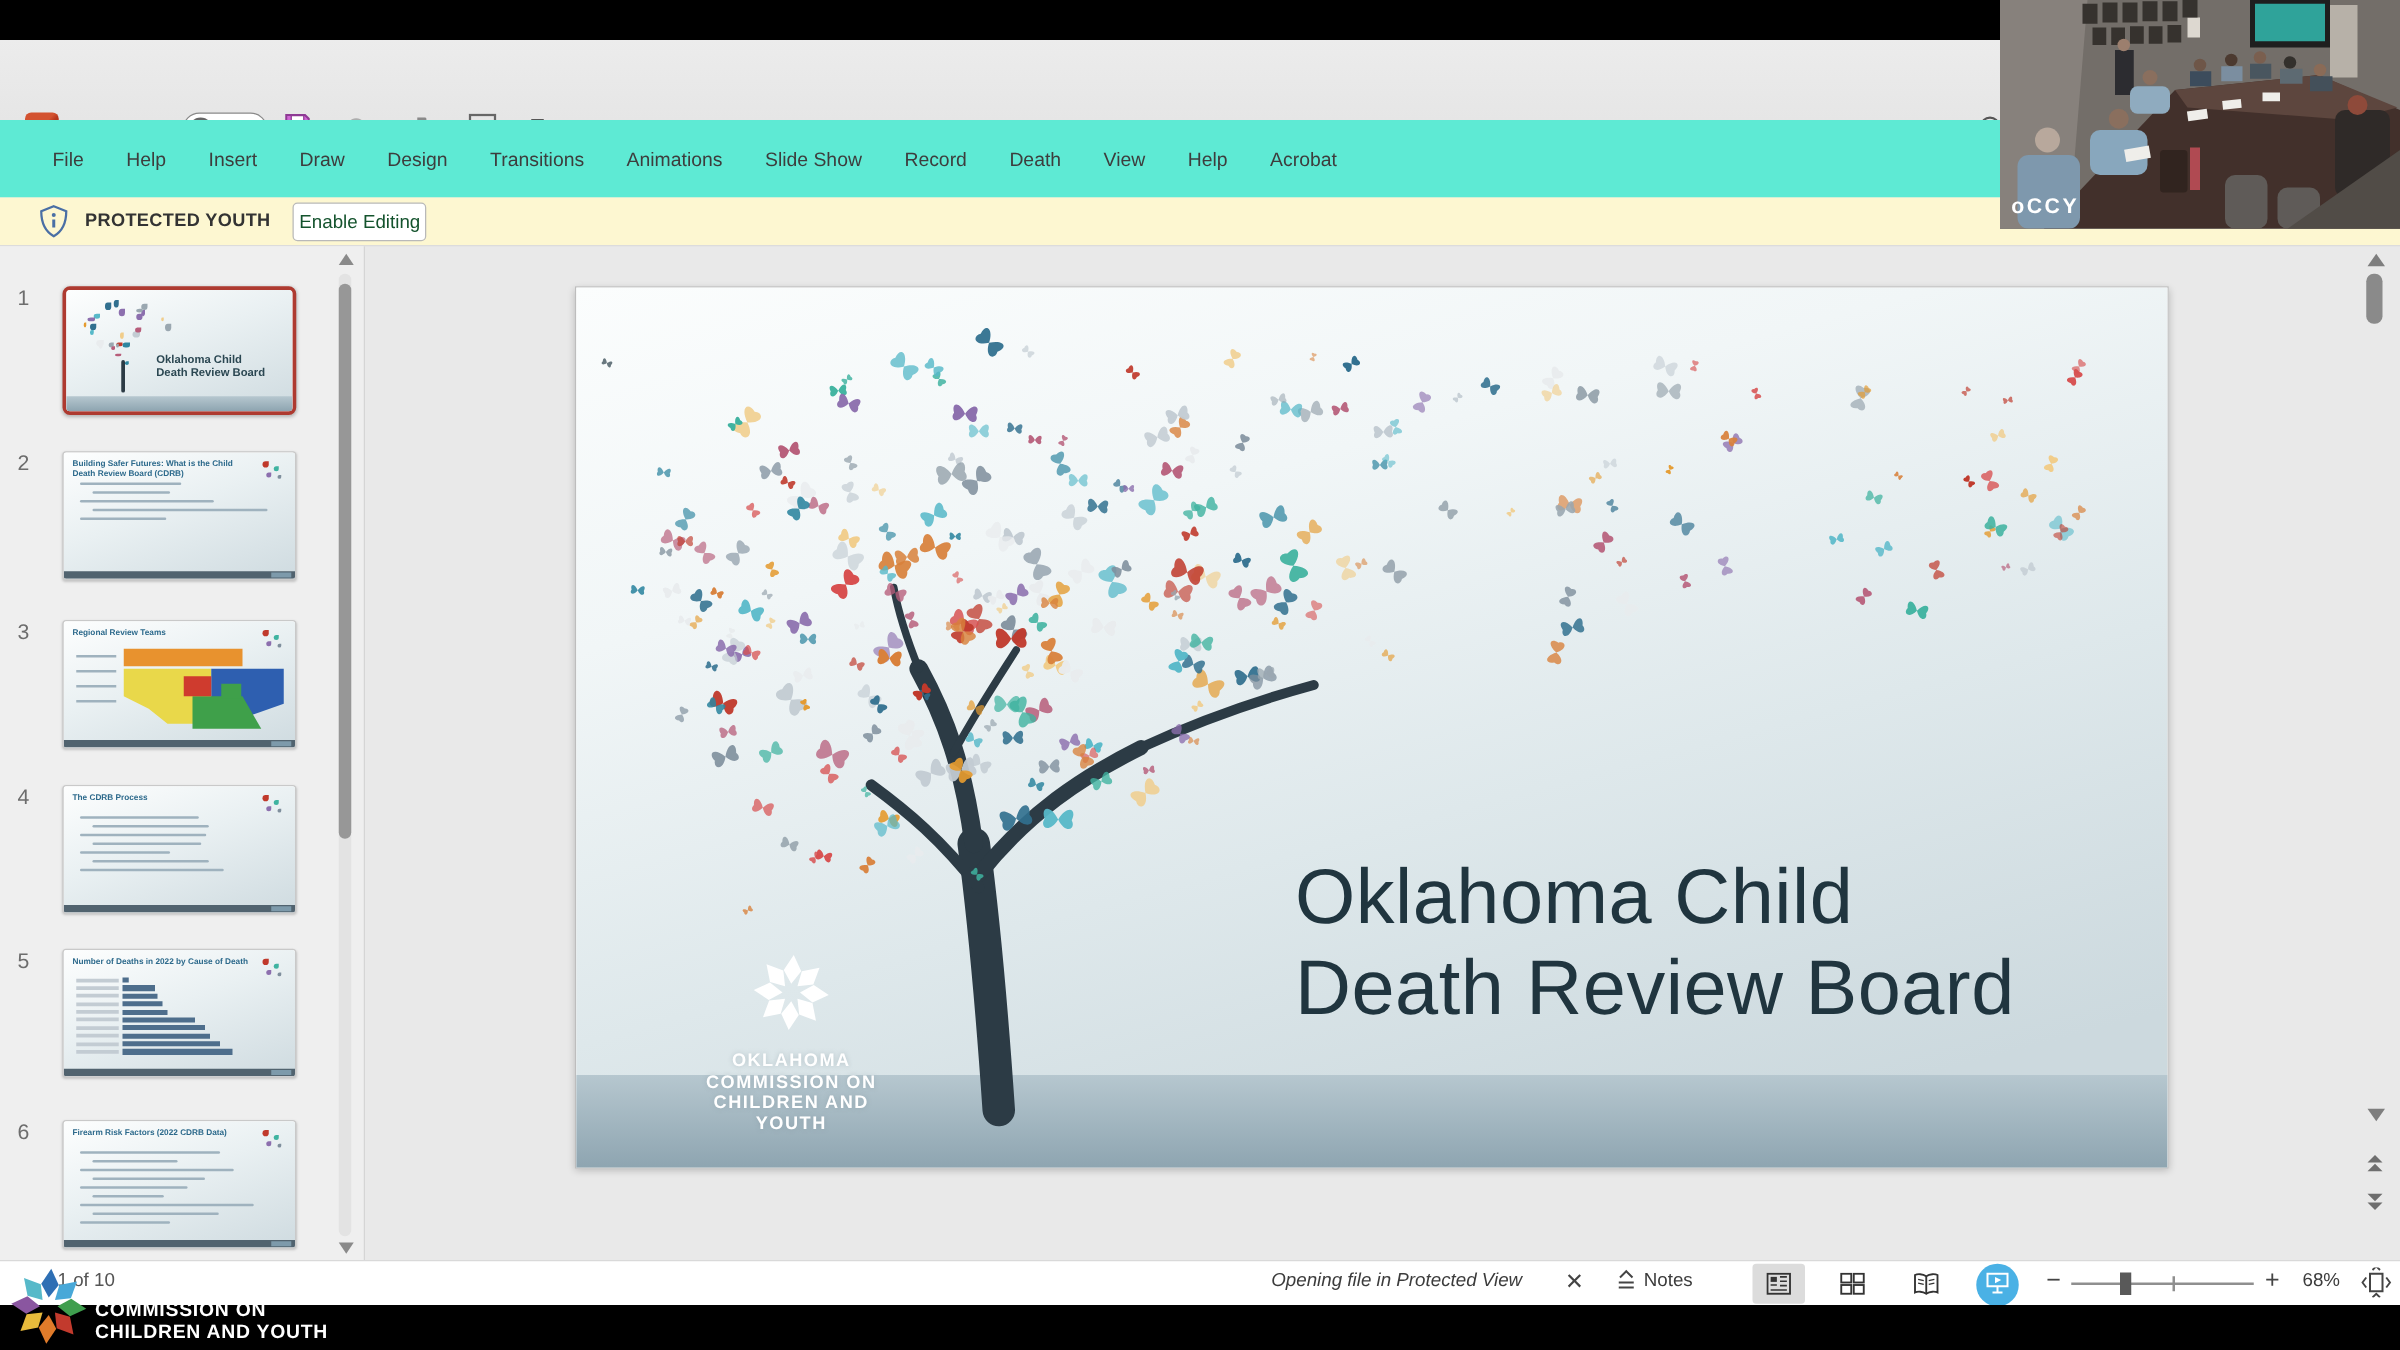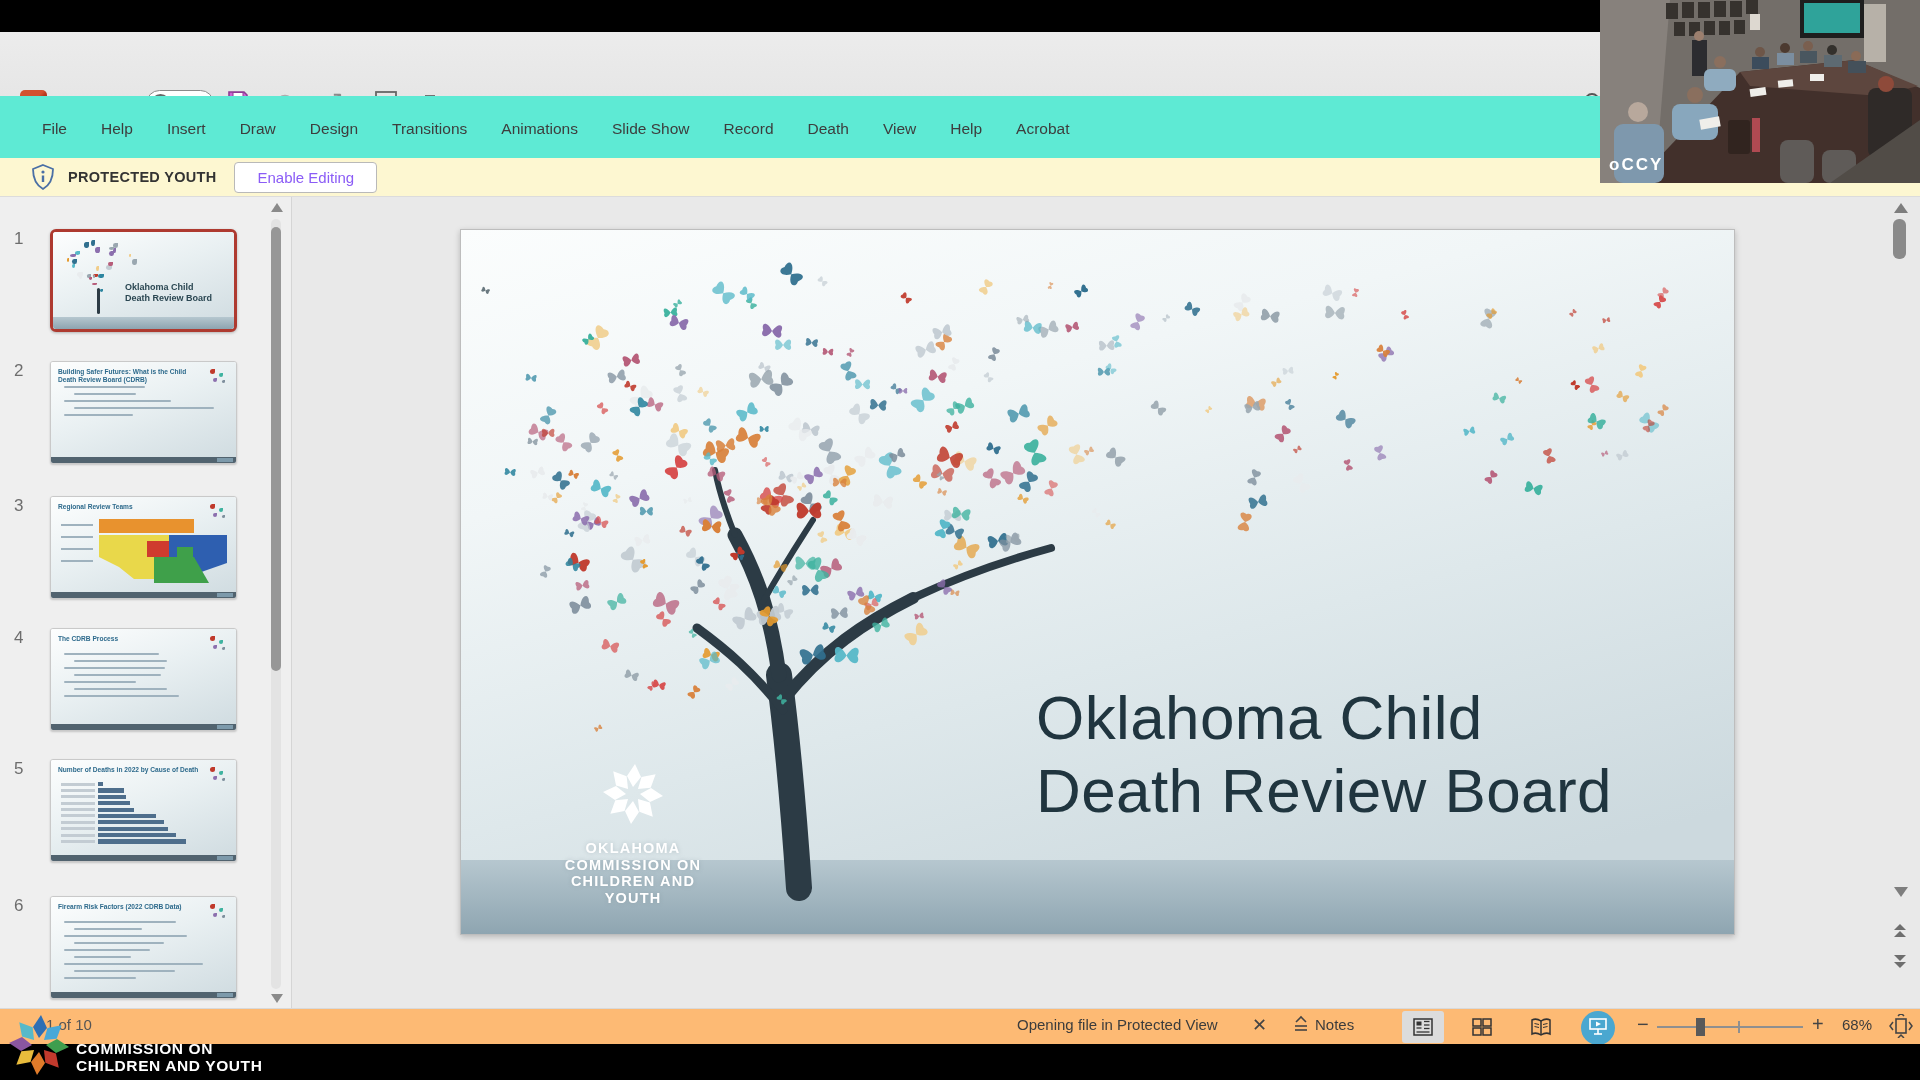--- a/index.html
+++ b/index.html
@@ -23,21 +23,21 @@
 
   
   .menubar{position:absolute;left:0;top:96px;width:1920px;height:62px;background:#5eead4;}
   .menu-items{position:absolute;left:28px;top:18px;display:flex;gap:6px;}
   .menu-item{font-size:15.5px;color:#3d3d3d;padding:6px 14px;cursor:pointer;}
 
   
   .banner{position:absolute;left:0;top:158px;width:1920px;height:38px;background:#fdf7d1;display:flex;align-items:center;}
   .banner-label{font-weight:bold;font-size:14.5px;color:#333;margin-left:12px;letter-spacing:.3px;}
   .banner-msg{font-size:14.5px;color:#2b2b2b;text-decoration:underline;margin-left:16px;cursor:pointer;}
-  .banner-btn{margin-left:18px;background:#fff;border:1px solid #b9b9b9;border-radius:4px;font-size:15px;color:#8b5cf6;padding:6px 22px;cursor:pointer;}
+  .banner-btn{margin-left:18px;background:#fff;border:1px solid #b9b9b9;border-radius:4px;font-size:15px;color:#14532d;padding:6px 4px;cursor:pointer;}
 
   
   .workspace{position:absolute;left:0;top:196px;width:1920px;height:812px;background:#e9e9e9;border-top:1px solid #dcdcdc;}
   .thumb-panel{position:absolute;left:0;top:0;width:292px;height:812px;background:#efefef;border-right:1px solid #d5d5d5;}
   .thumb-row{position:absolute;left:0;width:292px;}
   .thumb-num{position:absolute;left:14px;top:0;font-size:17px;color:#6d6d6d;}
   .thumb-frame{position:absolute;left:50px;top:0;width:187px;height:103px;background:#fff;border:1px solid #c9c9c9;border-radius:3px;overflow:hidden;cursor:pointer;box-shadow:0 1px 2px rgba(0,0,0,.18);}
   .thumb-frame.selected{border:3px solid #ae3a30;border-radius:6px;box-shadow:inset 0 0 0 2px #fff,0 1px 3px rgba(0,0,0,.25);}
   .mini-bg{position:absolute;inset:0;background:linear-gradient(160deg,#fdfefe 0%,#e9f0f2 45%,#cfdbe0 100%);}
   .mini-title{position:absolute;left:7px;top:6px;right:30px;font-size:6.6px;font-weight:bold;color:#2d6a8c;line-height:1.25;}
@@ -62,21 +62,21 @@
   .occy-slide-logo .txt{font-size:14.5px;font-weight:bold;letter-spacing:1.2px;line-height:16.5px;margin-top:6px;text-shadow:0 0 4px rgba(120,140,150,.4);}
 
   
   .vscroll{position:absolute;right:12px;top:0;width:16px;height:812px;}
   .vscroll .tri-up{position:absolute;left:2px;top:6px;width:0;height:0;border-left:7px solid transparent;border-right:7px solid transparent;border-bottom:10px solid #7e7e7e;}
   .vscroll .vthumb{position:absolute;left:1px;top:22px;width:13px;height:40px;background:#8a8a8a;border-radius:6px;}
   .vscroll .tri-dn{position:absolute;left:2px;top:690px;width:0;height:0;border-left:7px solid transparent;border-right:7px solid transparent;border-top:10px solid #7e7e7e;}
   .vscroll .dbl{position:absolute;left:1px;width:14px;}
 
   
-  .statusbar{position:absolute;left:0;top:1008px;width:1920px;height:36px;background:#fdba74;border-top:1px solid #d9d9d9;font-size:15px;color:#3c3c3c;}
+  .statusbar{position:absolute;left:0;top:1008px;width:1920px;height:36px;background:#ffffff;border-top:1px solid #d9d9d9;font-size:15px;color:#3c3c3c;}
   .sb-item{position:absolute;top:7px;}
   .sb-btn{cursor:pointer;}
   .view-btn{position:absolute;top:2px;width:42px;height:32px;display:flex;align-items:center;justify-content:center;cursor:pointer;border-radius:3px;}
   .view-btn.active{background:#dcdcdc;}
   .hl-circle{position:absolute;top:0px;width:34px;height:34px;border-radius:50%;background:rgba(42,163,224,.85);}
   .zoom-track{position:absolute;top:17px;left:1657px;width:146px;height:2px;background:#8f8f8f;}
   .zoom-tick{position:absolute;top:12px;left:1738px;width:2px;height:12px;background:#8f8f8f;}
   .zoom-thumb{position:absolute;top:9px;left:1696px;width:9px;height:18px;background:#595959;cursor:pointer;}
 
   .blackband{position:absolute;left:0;top:1044px;width:1920px;height:36px;background:#000;}
@@ -1217,21 +1217,21 @@
         </svg>
       <svg class="dbl" style="top:756px;" width="14" height="16" viewBox="0 0 14 16">
           <path d="M1 2 L7 8 L13 2" fill="#6e6e6e"></path>
           <path d="M1 9 L7 15 L13 9" fill="#6e6e6e"></path>
         </svg>
     </div>
   </div>
 
   <div class="statusbar">
     <span class="sb-item" style="left:46px;color:#555;">1 of 10</span>
-    <span class="sb-item" style="left:1017px;">Opening file in Protected View</span>
+    <span class="sb-item" style="left:1017px;font-style:italic;">Opening file in Protected View</span>
     <span class="sb-item sb-btn" style="left:1252px;top:5px;font-size:18px;color:#444;">✕</span>
     <div class="sb-item sb-btn" style="left:1292px;top:6px;display:flex;align-items:center;gap:5px;">
       <svg width="18" height="18" viewBox="0 0 18 18">
           <path d="M4 7 L9 2 L14 7" fill="none" stroke="#444" stroke-width="1.6"></path>
           <line x1="3" y1="11" x2="15" y2="11" stroke="#444" stroke-width="1.6"></line>
           <line x1="3" y1="15" x2="15" y2="15" stroke="#444" stroke-width="1.6"></line>
         </svg>
       <span>Notes</span>
     </div>
 

